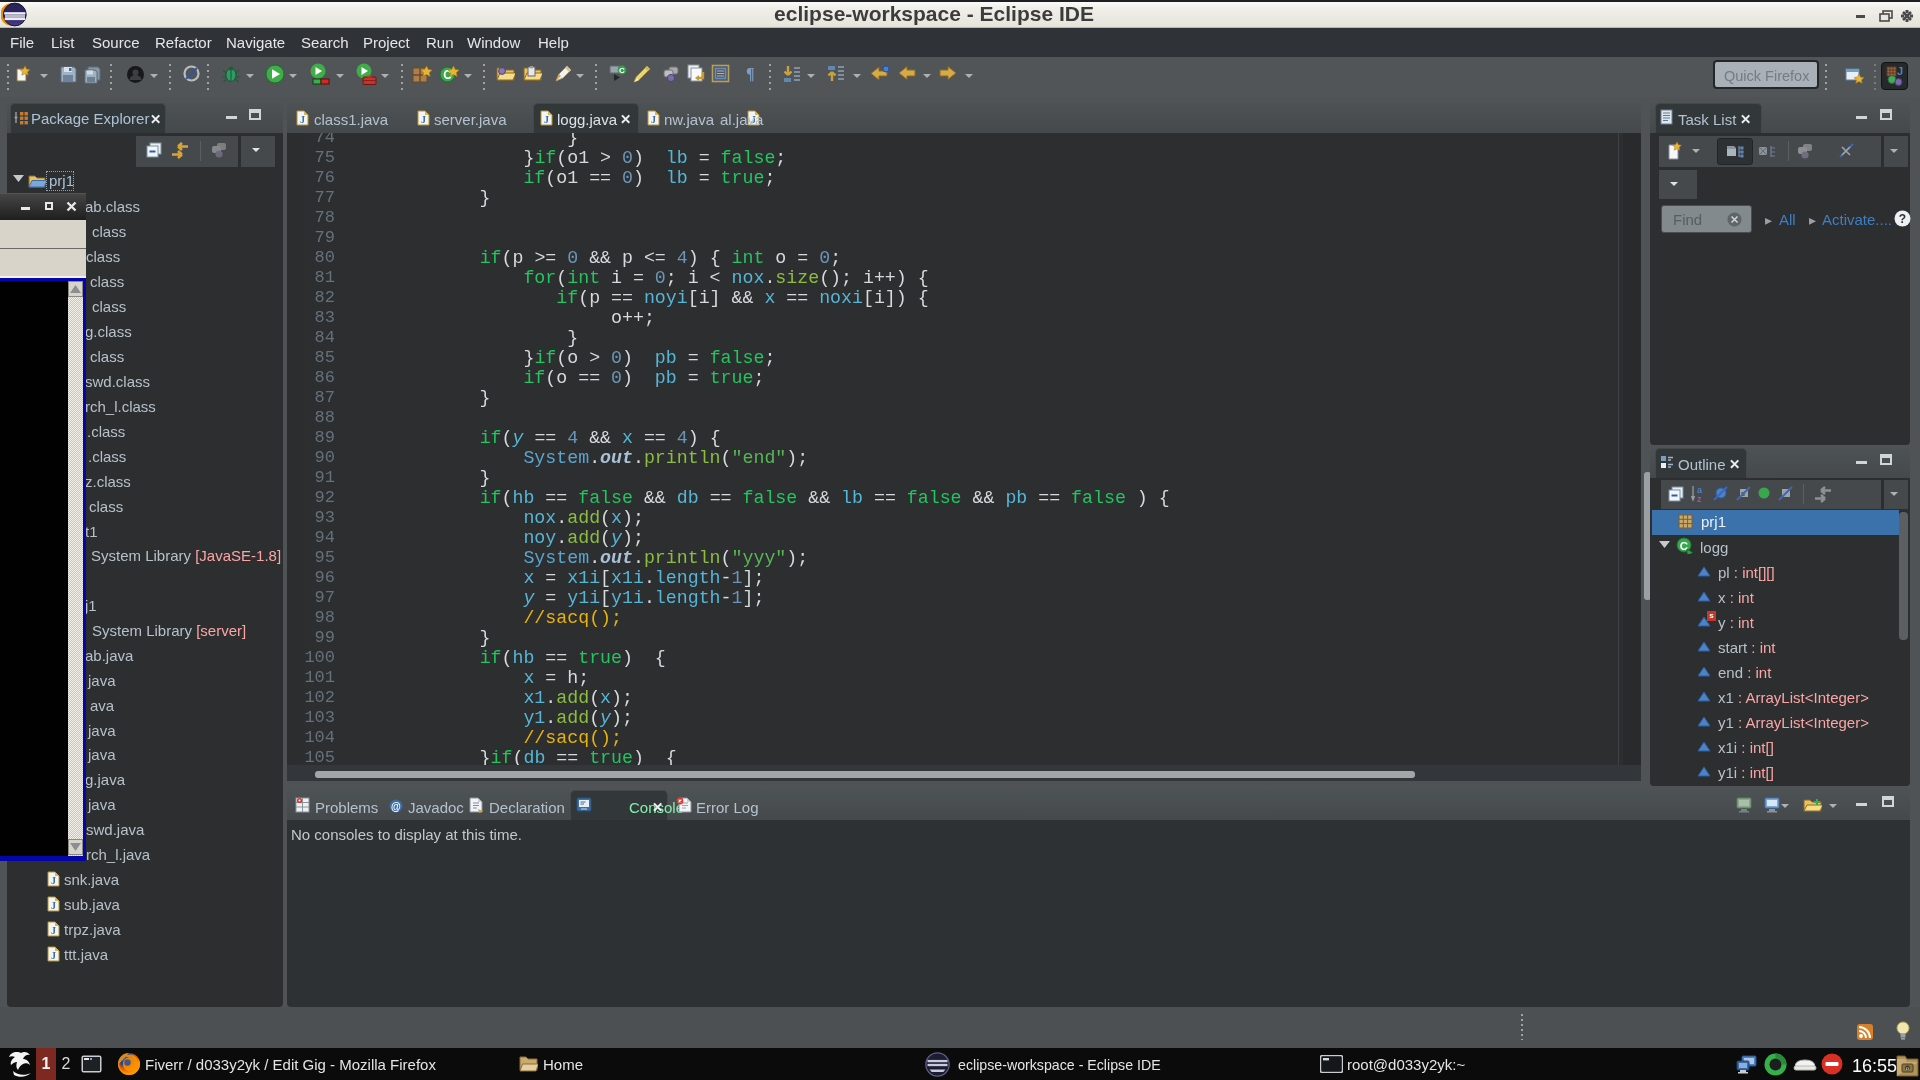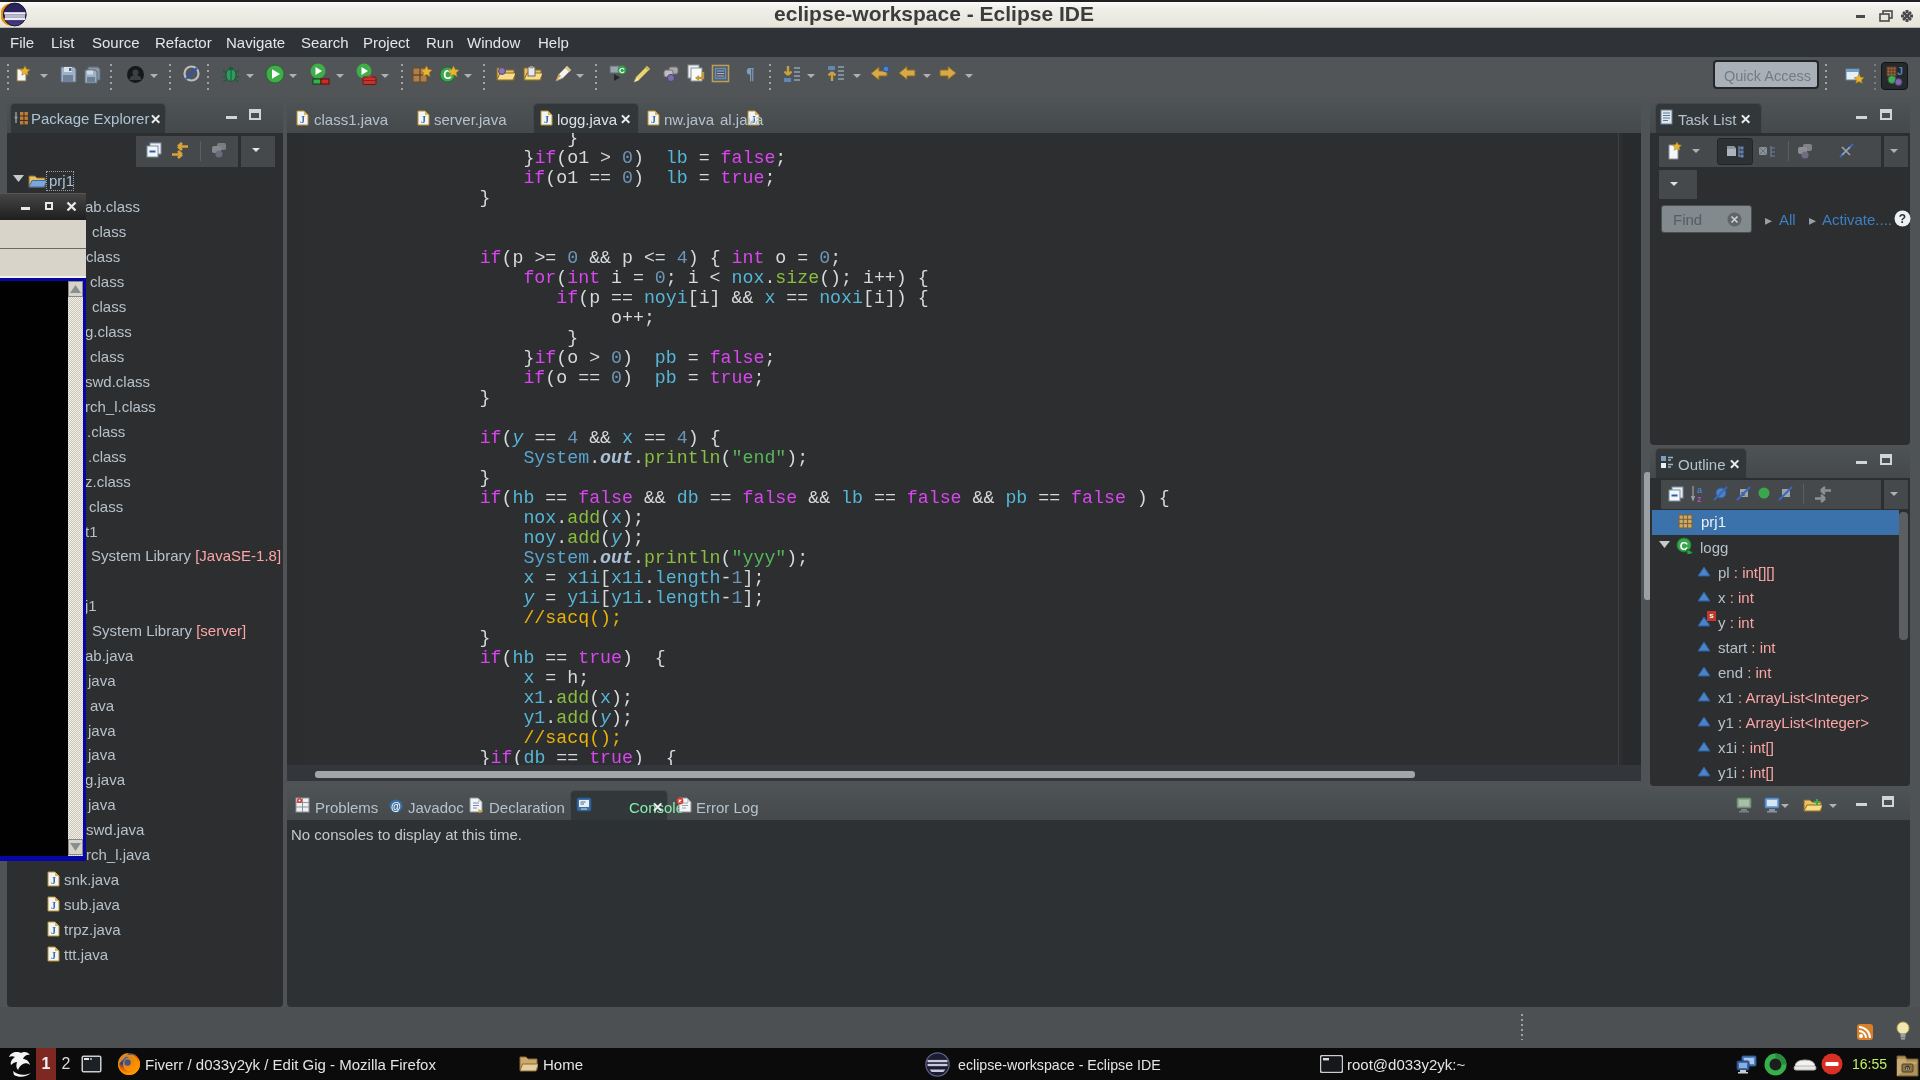--- a/index.html
+++ b/index.html
@@ -24,21 +24,21 @@
 .tbox{position:absolute;background:#46494c}
 .minmax-min{position:absolute;width:11px;height:3px;background:#d2d5d7}
 .minmax-max{position:absolute;width:12px;height:11px;border:2px solid #d2d5d7;border-top:4px solid #d2d5d7}
 .closex{position:absolute;font-size:13.5px;font-weight:900;color:#eceff1}
 
 .trow{position:absolute;font-size:15px;color:#b6c1c9;white-space:nowrap}
 .tan{color:#fca5a5}
 
 .code{position:absolute;font-family:"Liberation Mono",monospace;font-size:18.25px;line-height:20px;color:#d7dadc;white-space:pre}
 .lnum{position:absolute;font-family:"Liberation Mono",monospace;font-size:17px;line-height:20px;color:#64717b;text-align:right;white-space:pre}
-.k{color:#d946ef}.f{color:#56b6d7}.m{color:#8bbd3f}.n{color:#6b95b8}.s{color:#57b757}
+.k{color:#22c55e}.f{color:#56b6d7}.m{color:#8bbd3f}.n{color:#6b95b8}.s{color:#57b757}
 .c{color:#eab308}.cl{color:#5aa5cf}.o{color:#a9c0d6;font-weight:bold;font-style:italic}.it{font-style:italic}
 
 #taskbar{position:static}
 .tbtxt{position:absolute;top:1056px;font-size:15px;color:#e4e4e4;white-space:nowrap}
 </style></head>
 <body>
 <div id="titlebar">
     <div id="title-text">eclipse-workspace - Eclipse IDE</div>
 <div class="abs" style="left:0;top:0;width:1920px;height:2px;background:#1e2022"></div>
 <svg class="abs" style="left:1px;top:1px" width="28" height="27" viewBox="0 0 28 27">
@@ -223,21 +223,21 @@
     </svg>
 <svg class="abs" style="left:898px;top:65px" width="18" height="16">
       <path d="M1 8 L9 1.5 v3.5 h8 v6 h-8 v3.5z" fill="#d8aa46" stroke="#8a6b25"></path>
     </svg>
 <div class="dd" style="left:923px"></div>
 <svg class="abs" style="left:939px;top:65px" width="18" height="16">
       <path d="M17 8 L9 1.5 v3.5 h-8 v6 h8 v3.5z" fill="#d8aa46" stroke="#8a6b25"></path>
     </svg>
 <div class="dd" style="left:965px"></div>
 <div class="abs" style="left:1713px;top:60px;width:106px;height:29px;background:#a9b0b8;border:2px solid #23272a;border-radius:4px"></div>
-<div class="abs" style="left:1724px;top:68px;font-size:14.5px;color:#747b85">Quick Access</div>
+<div class="abs" style="left:1724px;top:68px;font-size:14.5px;color:#747b85">Quick Firefox</div>
 <div class="tsep" style="left:1825px"></div>
 <svg class="abs" style="left:1845px;top:66px" width="19" height="18">
       <rect x="1" y="3" width="13" height="11" fill="#e8eef3" stroke="#5f7f9e"></rect>
       <rect x="1" y="3" width="13" height="3" fill="#6f9fc8"></rect>
       <path d="M14 8 l1.6 3.2 3.4.4-2.5 2.3.7 3.4-3.2-1.7-3.2 1.7.7-3.4-2.5-2.3 3.4-.4z" fill="#e8b431" stroke="#a77d1d" stroke-width=".6"></path>
     </svg>
 <div class="tsep" style="left:1874px;opacity:.5"></div>
 <div class="abs" style="left:1881px;top:62px;width:27px;height:28px;background:#26292c;border:1px solid #101214;border-radius:4px"></div>
 <svg class="abs" style="left:1886px;top:66px" width="19" height="20">
       <rect x="1" y="1" width="9" height="9" fill="#9c6b4a" stroke="#5f3a20"></rect>
@@ -345,20 +345,52 @@
       <path d="M1 1 h7 l4 4 v10 h-11z" fill="#f2f4f6" stroke="#b8912f"></path>
       <path d="M8 1 l4 4 h-4z" fill="#d8b55a"></path>
       <text x="6.5" y="12.5" font-size="10" font-weight="bold" fill="#3a6ea5" text-anchor="middle" font-family="Liberation Serif">J</text>
     </svg>
 <div class="trow" style="left:64px;top:946px">ttt.java</div>
 </div>
 <div id="editor">
 <div class="tabbar" style="left:287px;top:103px;width:1354px;height:30px"></div>
 <div class="panel" style="left:287px;top:133px;width:1354px;height:648px;border-radius:0;background:#2c2e30;overflow:hidden">
  <div class="abs" style="left:0;top:0;width:16px;height:648px;background:#2b2d2f"></div>
+ <div class="lnum" style="left:16px;top:-5px;width:32px">74
+75
+76
+77
+78
+79
+80
+81
+82
+83
+84
+85
+86
+87
+88
+89
+90
+91
+92
+93
+94
+95
+96
+97
+98
+99
+100
+101
+102
+103
+104
+105</div>
  <div class="abs" style="left:1331px;top:0;width:1px;height:648px;background:#3e4245"></div>
       <div class="abs" style="left:1336px;top:0;width:18px;height:648px;background:#282a2c"></div>
  <div class="code" style="left:105px;top:-5px"><span>                }
             }</span><span class="k">if</span><span>(o1 &gt; </span><span class="n">0</span><span>)  </span><span class="f">lb</span><span> = </span><span class="k">false</span><span>;
             </span><span class="k">if</span><span>(o1 == </span><span class="n">0</span><span>)  </span><span class="f">lb</span><span> = </span><span class="k">true</span><span>;
         }
 
 
         </span><span class="k">if</span><span>(p &gt;= </span><span class="n">0</span><span> &amp;&amp; p &lt;= </span><span class="n">4</span><span>) { </span><span class="k">int</span><span> o = </span><span class="n">0</span><span>;
             </span><span class="k">for</span><span>(</span><span class="k">int</span><span> i = </span><span class="n">0</span><span>; i &lt; </span><span class="f">nox</span><span>.</span><span class="m">size</span><span>(); i++) {
@@ -749,21 +781,21 @@
       <path d="M11.5 .5 A11 11 0 0 1 22.5 11.5 L17.5 11.5 A6 6 0 0 0 11.5 5.5Z" fill="#2a8a3a"></path>
     </svg>
 <svg class="abs" style="left:1793px;top:1057px" width="24" height="15">
       <path d="M2 10 q0-7 10-7 q10 0 10 7z" fill="#f2f2f0" stroke="#b8b8b4"></path>
       <rect x="1" y="9" width="22" height="4" rx="2" fill="#e8e8e4" stroke="#b8b8b4"></rect>
     </svg>
 <svg class="abs" style="left:1821px;top:1053px" width="22" height="22">
       <circle cx="11" cy="11" r="10.5" fill="#d93025"></circle>
       <rect x="4.5" y="9" width="13" height="4" rx="1" fill="#fff"></rect>
     </svg>
-<div class="abs" style="left:1852px;top:1056px;font-size:14px;color:#bef264">16:55</div>
+<div class="abs" style="left:1852px;top:1056px;font-size:18px;color:#ffffff">16:55</div>
 <svg class="abs" style="left:1896px;top:1052px" width="23" height="25">
       <path d="M1 4 h8 l2 3 h11 v17 h-21z" fill="#b09259" stroke="#6e5a32"></path>
       <path d="M1 24 v-17 h8 l2 3 h11" fill="#c8ab72" stroke="#6e5a32" stroke-width="0"></path>
       <rect x="6" y="12" width="11" height="8" rx="1" fill="#8a7545" stroke="#4e4126"></rect>
       <circle cx="11.5" cy="16" r="2.4" fill="#3a3426"></circle>
       <text x="11.5" y="18" font-size="6" fill="#ddd" text-anchor="middle">o</text>
     </svg>
 </div>
 
 </body></html>

